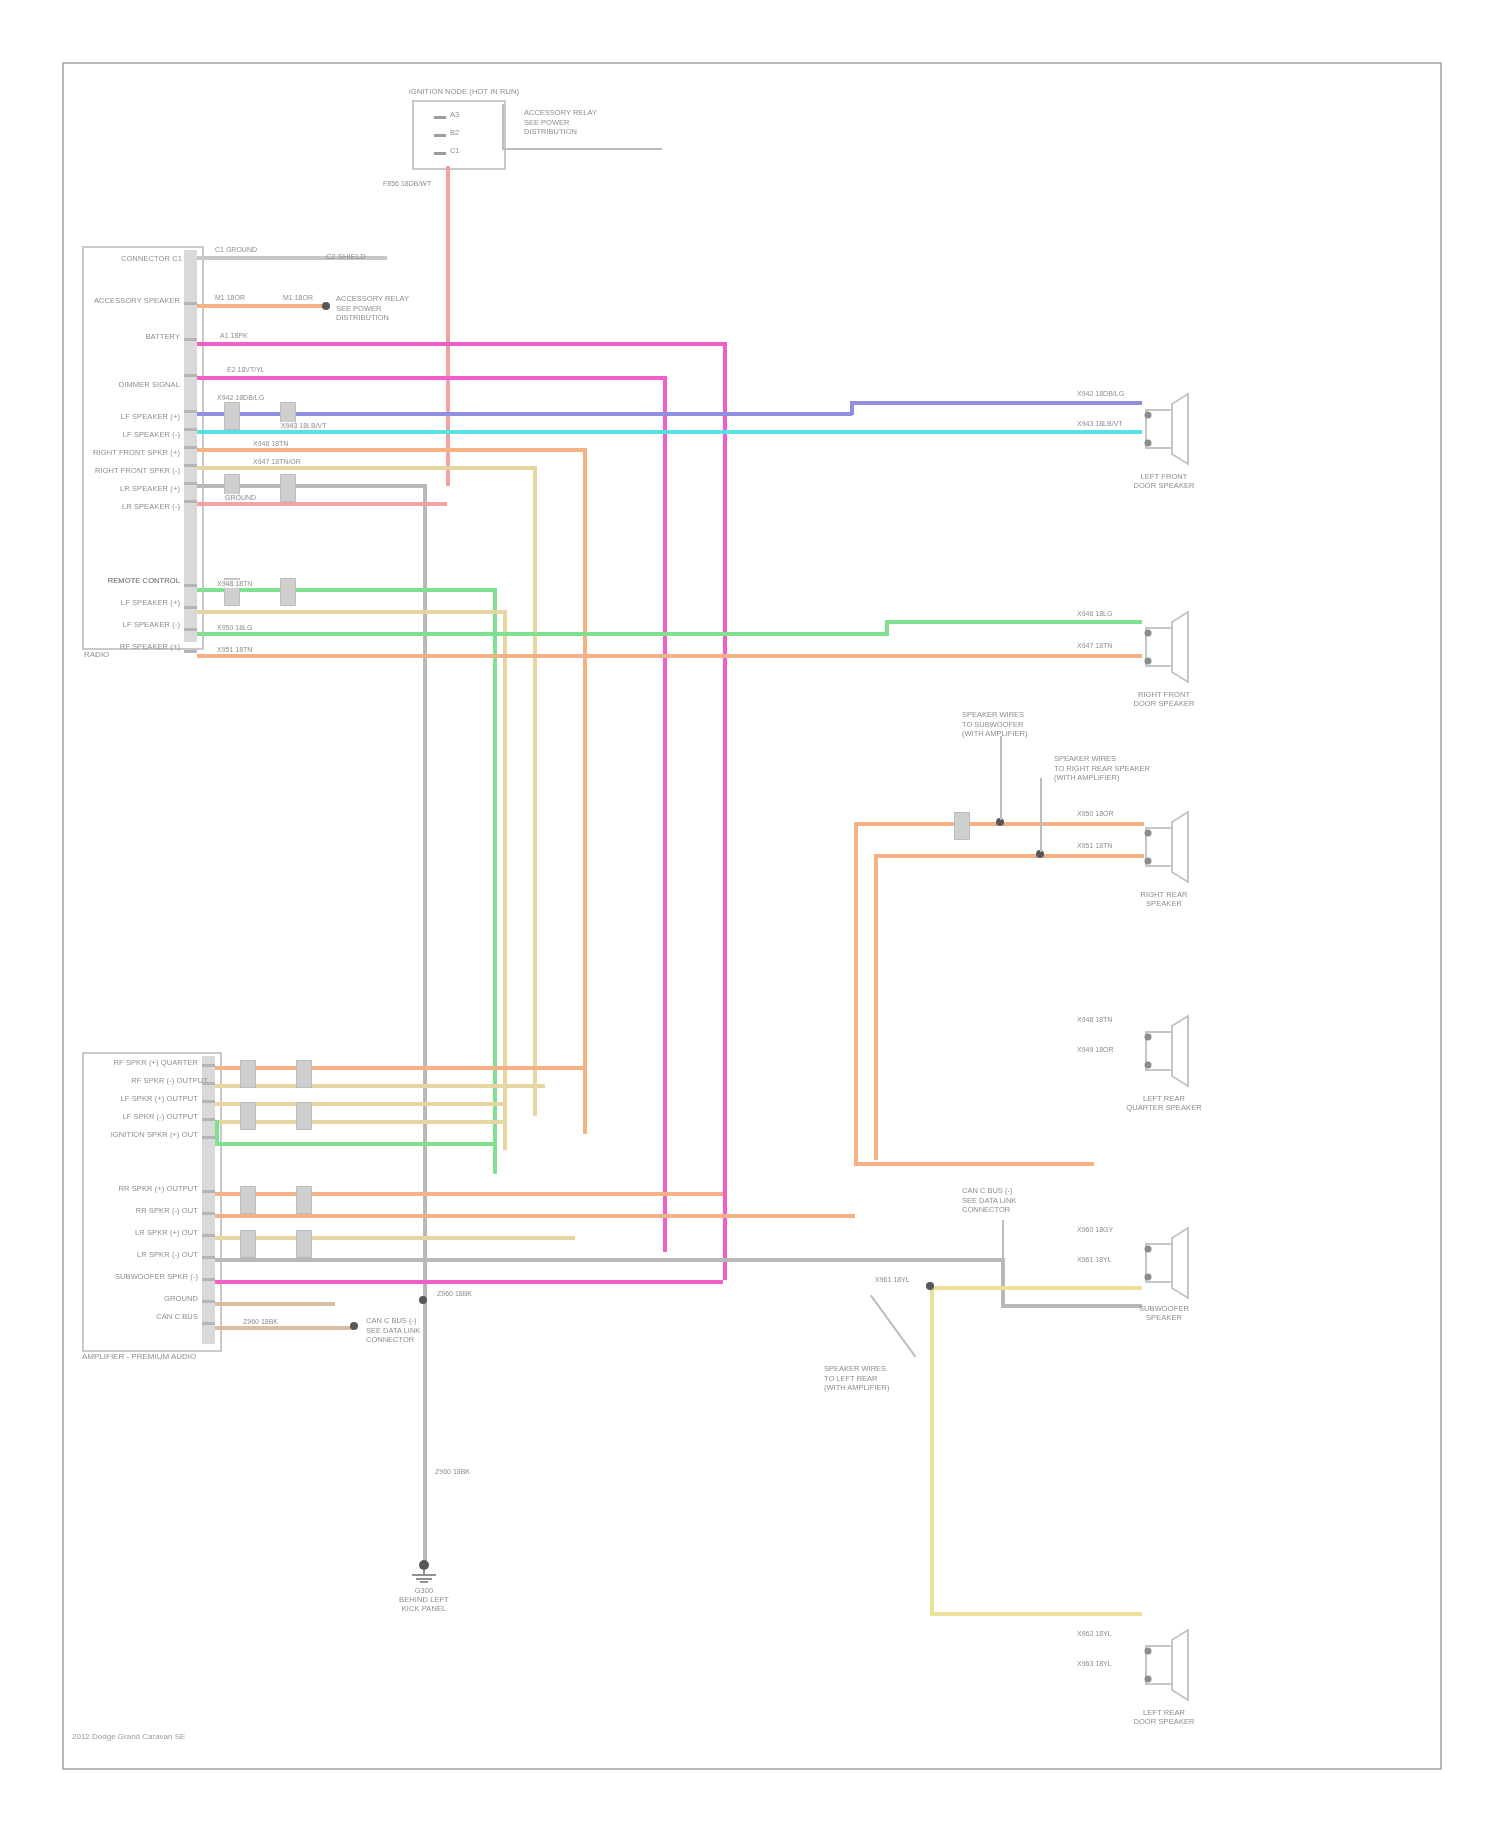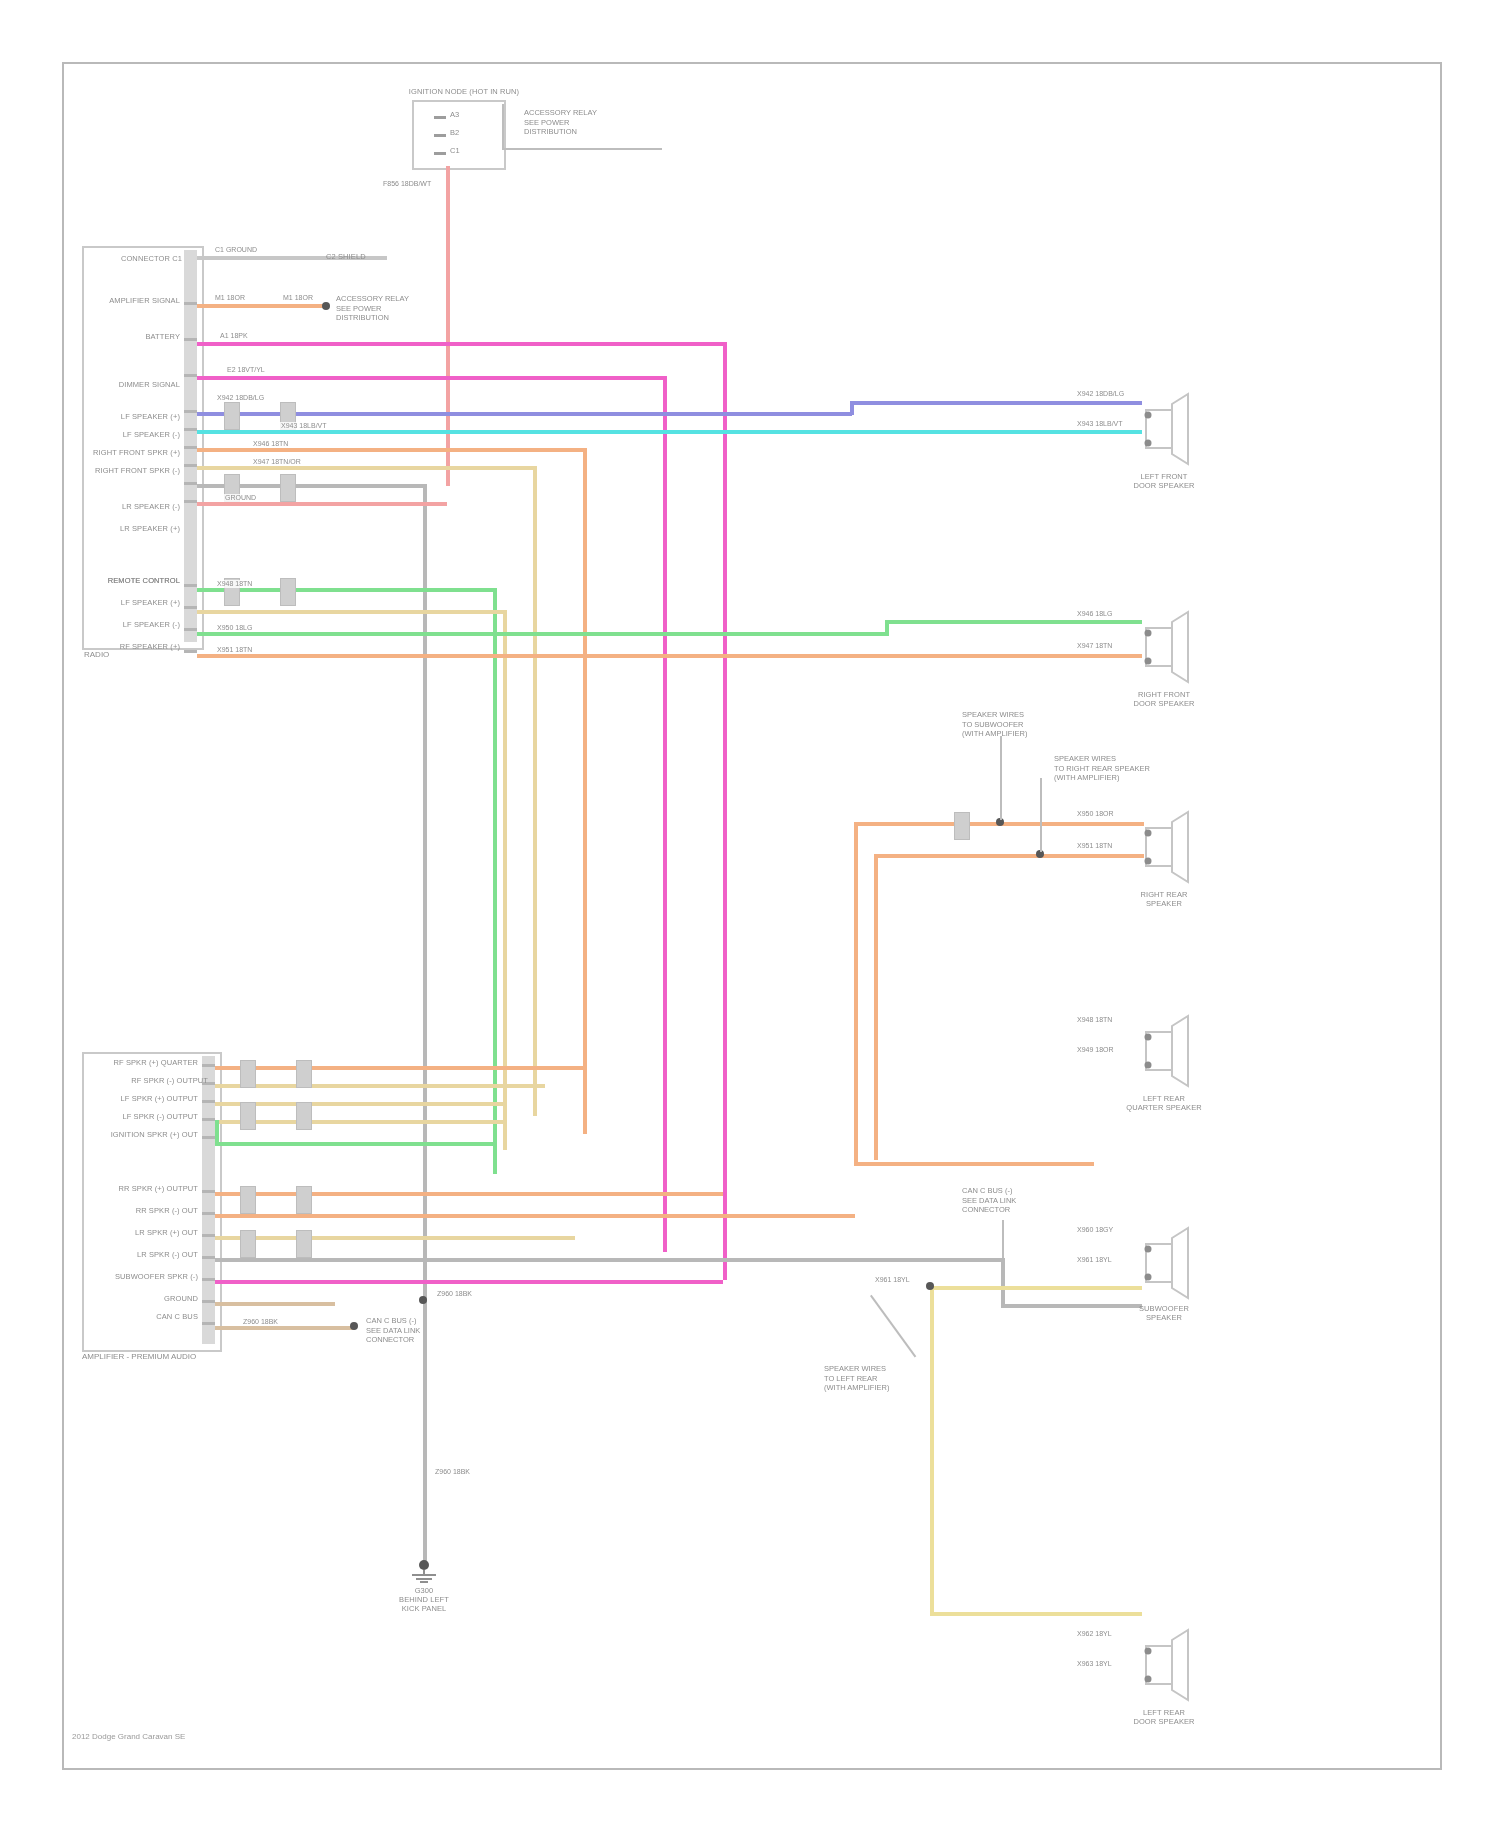--- a/index.html
+++ b/index.html
@@ -75,28 +75,28 @@
     <div class="pin" style="left:120px;top:364px;"></div>
     <div class="pin" style="left:120px;top:382px;"></div>
     <div class="pin" style="left:120px;top:400px;"></div>
     <div class="pin" style="left:120px;top:418px;"></div>
     <div class="pin" style="left:120px;top:436px;"></div>
     <div class="pin" style="left:120px;top:520px;"></div>
     <div class="pin" style="left:120px;top:542px;"></div>
     <div class="pin" style="left:120px;top:564px;"></div>
     <div class="pin" style="left:120px;top:586px;"></div>
 
-    <div class="lbl r" style="left:18px;top:232px;width:98px;">AMPLIFIER SIGNAL</div>
+    <div class="lbl r" style="left:18px;top:232px;width:98px;">ACCESSORY SPEAKER</div>
     <div class="lbl r" style="left:18px;top:268px;width:98px;">BATTERY</div>
     <div class="lbl r" style="left:18px;top:316px;width:98px;">DIMMER SIGNAL</div>
     <div class="lbl r" style="left:8px;top:348px;width:108px;">LF SPEAKER (+)</div>
     <div class="lbl r" style="left:8px;top:366px;width:108px;">LF SPEAKER (-)</div>
     <div class="lbl r" style="left:8px;top:384px;width:108px;">RIGHT FRONT SPKR (+)</div>
     <div class="lbl r" style="left:8px;top:402px;width:108px;">RIGHT FRONT SPKR (-)</div>
-    <div class="lbl r" style="left:8px;top:420px;width:108px;margin-top:40px;">LR SPEAKER (+)</div>
+    <div class="lbl r" style="left:8px;top:420px;width:108px;">LR SPEAKER (+)</div>
     <div class="lbl r" style="left:8px;top:438px;width:108px;">LR SPEAKER (-)</div>
     <div class="lbl r" style="left:8px;top:512px;width:108px;">REMOTE CONTROL</div>
     <div class="lbl r" style="left:8px;top:534px;width:108px;">LF SPEAKER (+)</div>
     <div class="lbl r" style="left:8px;top:556px;width:108px;">LF SPEAKER (-)</div>
     <div class="lbl r" style="left:8px;top:578px;width:108px;">RF SPEAKER (+)</div>
 
     <div class="wire h" style="left:133px;top:240px;width:132px;background:#f4b183;"></div>
     <div class="wl" style="left:150px;top:230px;">M1 18OR</div>
     <div class="wl" style="left:218px;top:230px;">M1 18OR</div>
     <div class="spl" style="left:258px;top:238px;"></div>

